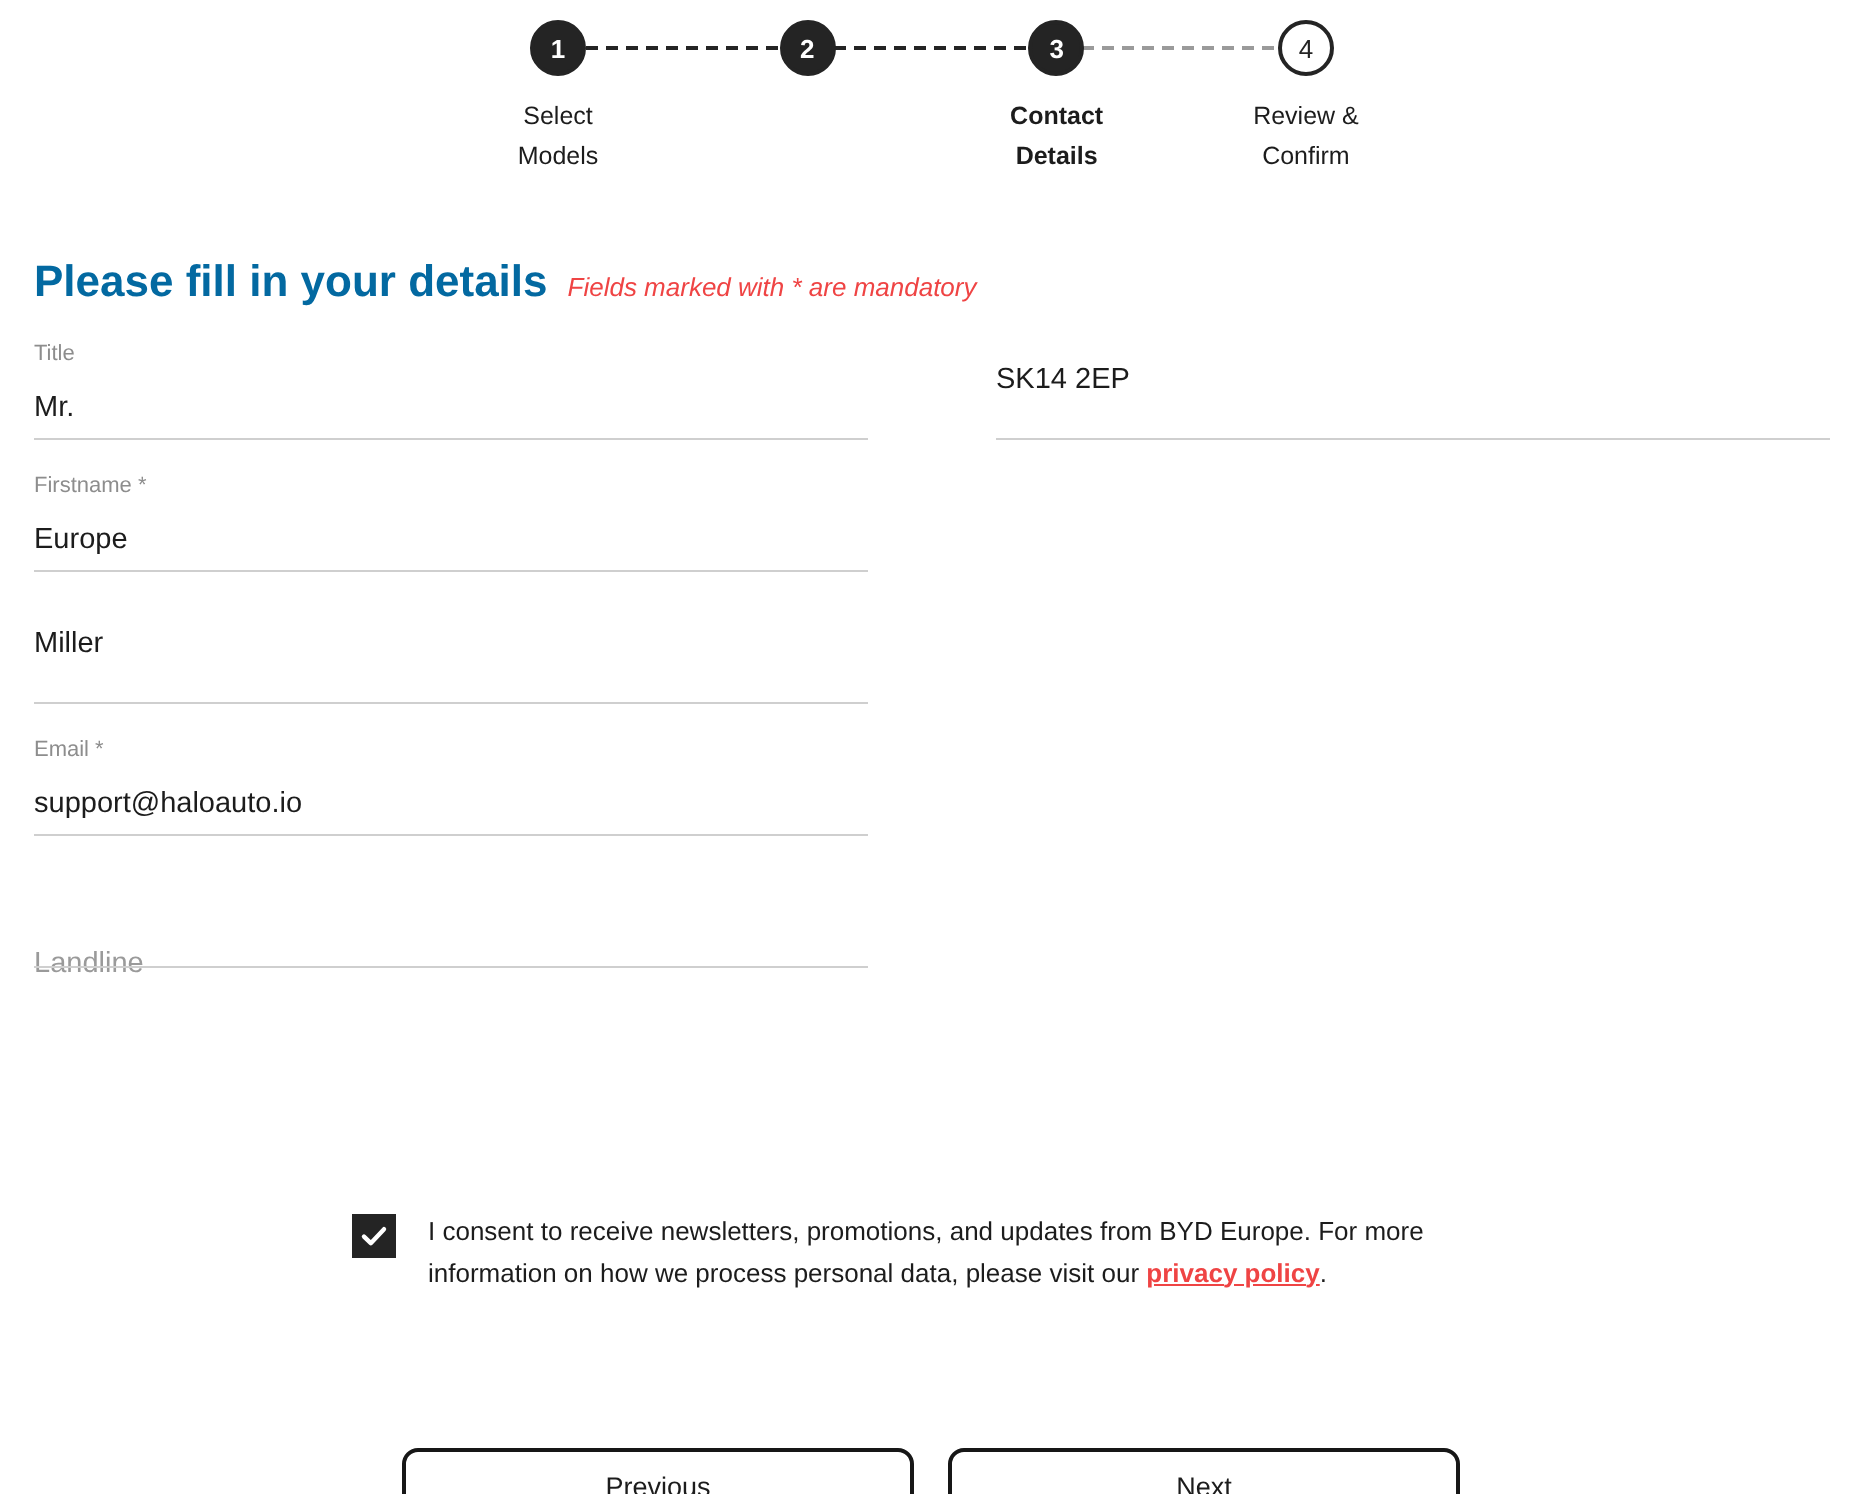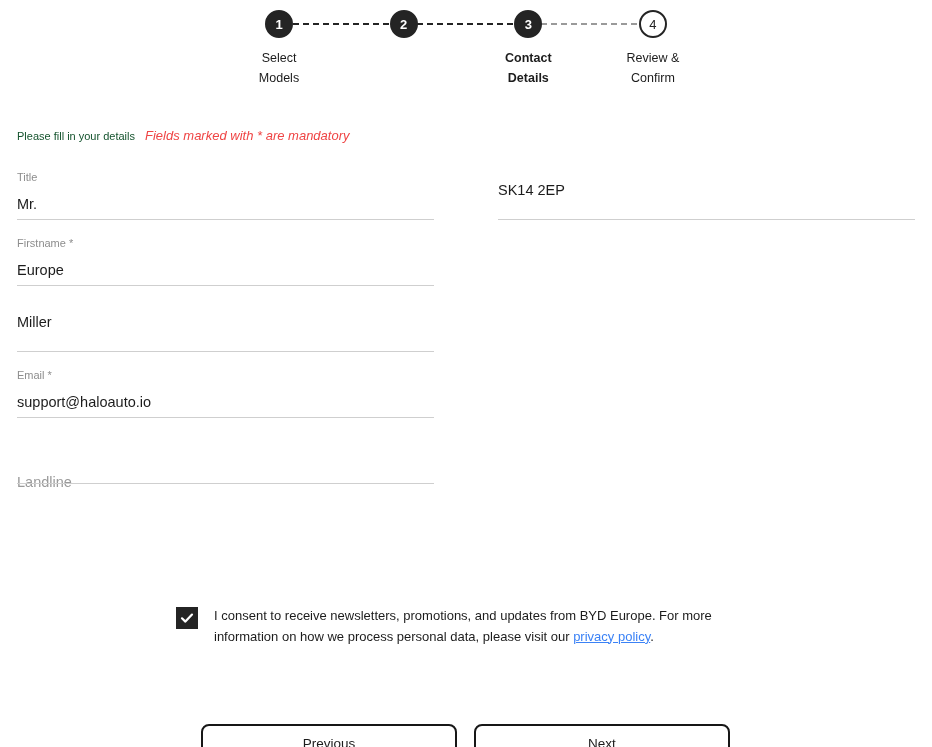--- a/index.html
+++ b/index.html
@@ -85,23 +85,23 @@
 
   
   .heading-row {
     position: absolute;
     left: 17px; top: 128px;
     display: flex;
     align-items: baseline;
     gap: 10px;
   }
   .heading-title {
-    font-size: 11px;
-    font-weight: normal;
-    color: #14532d;
+    font-size: 22px;
+    font-weight: bold;
+    color: #0369a1;
   }
   .heading-note {
     font-size: 13px;
     font-style: italic;
     color: #ef4444;
   }
 
   
   .form-area {
     position: absolute;
@@ -152,22 +152,23 @@
     justify-content: center;
     margin-top: 1px;
   }
   .checkbox svg { display: block; }
   .consent-text {
     font-size: 13px;
     line-height: 20.5px;
     color: #1c1c1c;
   }
   .consent-text a {
-    color: #3b82f6;
+    color: #ef4444;
     text-decoration: underline;
+    font-weight: bold;
   }
 
   
   .actions {
     position: absolute;
     left: 201px; top: 688px;
     display: flex;
     gap: 17px;
   }
   .btn {

